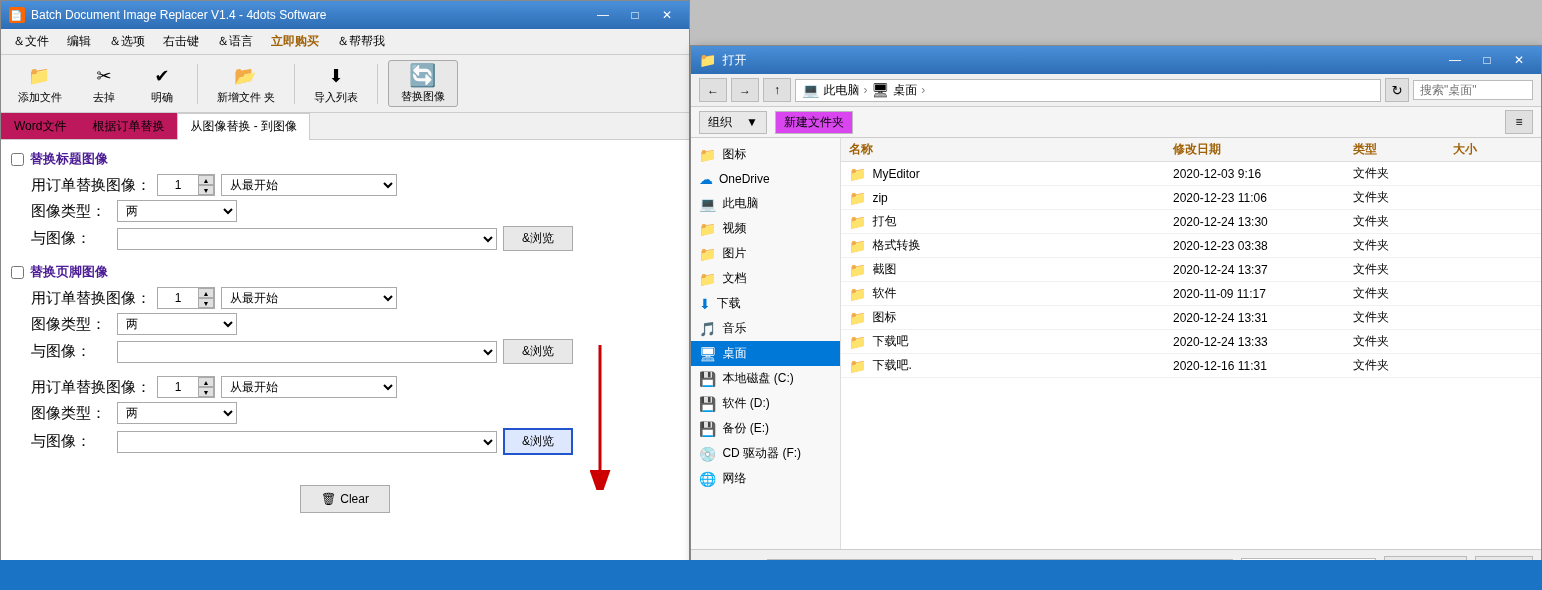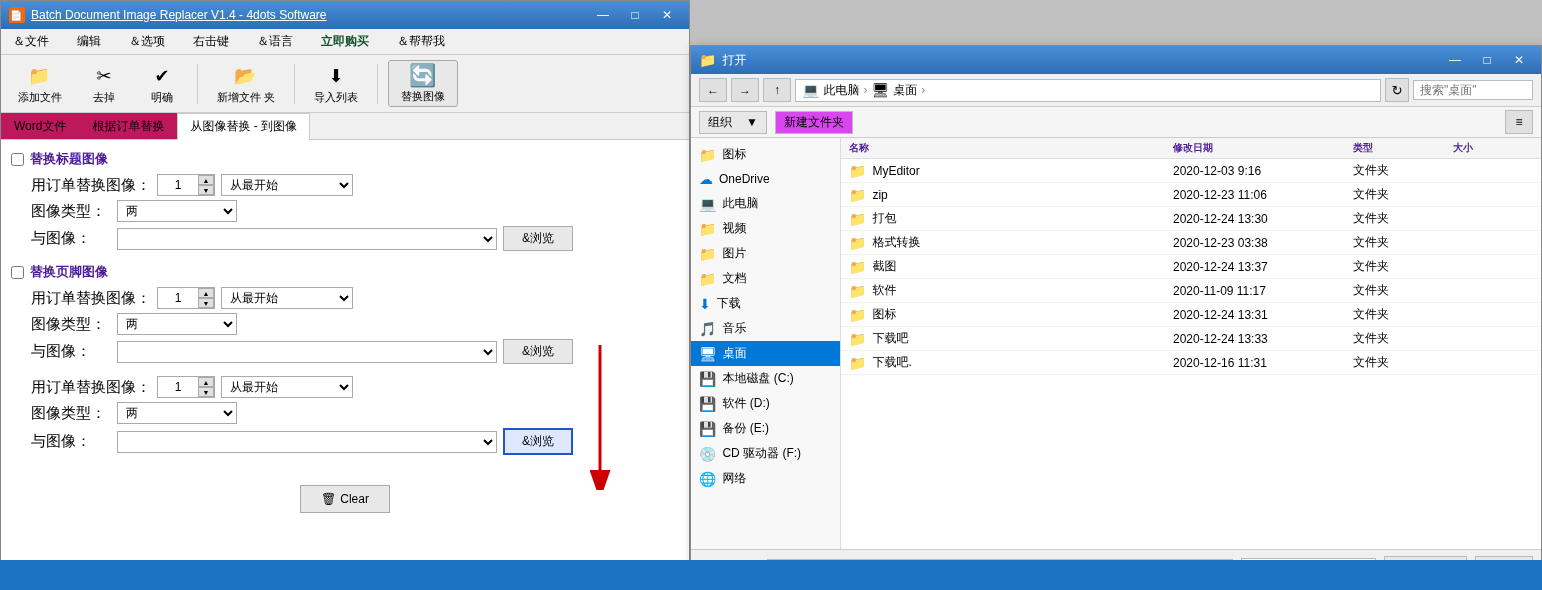--- a/index.html
+++ b/index.html
@@ -32,48 +32,48 @@
       align-items: center;
       gap: 6px;
     }
     .title-icon {
       width: 16px; height: 16px;
       background: #ff6600;
       border-radius: 2px;
       display: flex; align-items: center; justify-content: center;
       font-size: 10px; color: white;
     }
-    .title-text { font-size: 12px; text-decoration: underline; }
+    .title-text { font-size: 12px; }
     .title-controls { display: flex; gap: 4px; }
     .title-btn {
       width: 28px; height: 20px;
       background: transparent;
       border: none;
       color: white;
       cursor: pointer;
       font-size: 12px;
       display: flex; align-items: center; justify-content: center;
     }
 
     
     .menu-bar {
       background: #f0f0f0;
       border-bottom: 1px solid #ccc;
       padding: 2px 4px;
       display: flex;
-      gap: 12px;
+      gap: 2px;
       flex-shrink: 0;
     }
     .menu-item {
       padding: 2px 8px;
       cursor: pointer;
       font-size: 12px;
       color: #000;
     }
-    .menu-item.highlighted { color: #14532d; font-weight: bold; }
+    .menu-item.highlighted { color: #a16207; font-weight: bold; }
 
     
     .toolbar {
       background: #f0f0f0;
       border-bottom: 1px solid #ccc;
       padding: 4px 8px;
       display: flex;
       align-items: center;
       gap: 8px;
       flex-shrink: 0;
@@ -166,21 +166,21 @@
       padding-left: 20px;
     }
     .form-label { min-width: 80px; font-size: 15px; }
     .form-select {
       border: 1px solid #aaa;
       padding: 2px 4px;
       font-size: 12px;
       background: white;
       cursor: pointer;
     }
-    .form-select.wide { width: 132px; }
+    .form-select.wide { width: 176px; }
     .form-select.medium { width: 120px; }
     .spinner-wrapper {
       display: flex;
       align-items: center;
       border: 1px solid #aaa;
       background: white;
     }
     .spinner-input {
       width: 40px;
       border: none;
@@ -369,23 +369,23 @@
       flex: 1;
       background: white;
       overflow-y: auto;
     }
     .file-list-header {
       display: grid;
       grid-template-columns: 1fr 180px 100px 80px;
       padding: 3px 8px;
       background: #f5f5f5;
       border-bottom: 1px solid #ddd;
-      font-size: 10px;
+      font-size: 12px;
       font-weight: bold;
-      color: #4c1d95;
+      color: #a16207;
     }
     .file-row {
       display: grid;
       grid-template-columns: 1fr 180px 100px 80px;
       padding: 3px 8px;
       font-size: 12px;
       border-bottom: 1px solid #f0f0f0;
       cursor: pointer;
       align-items: center;
     }

